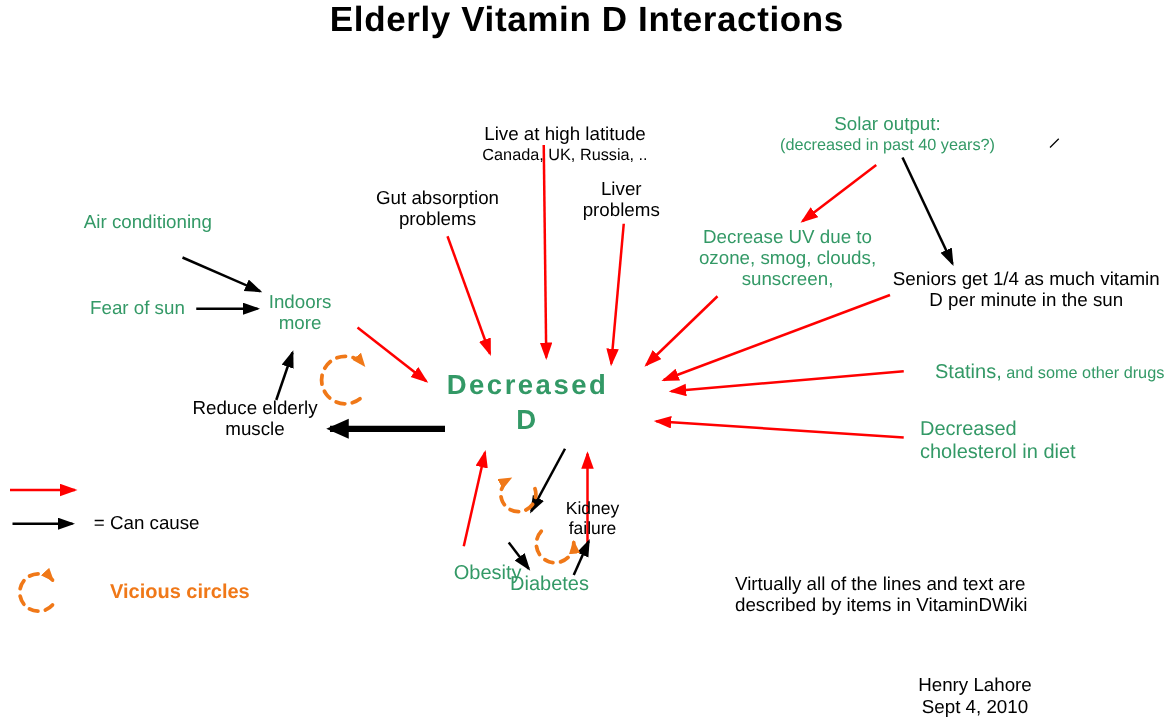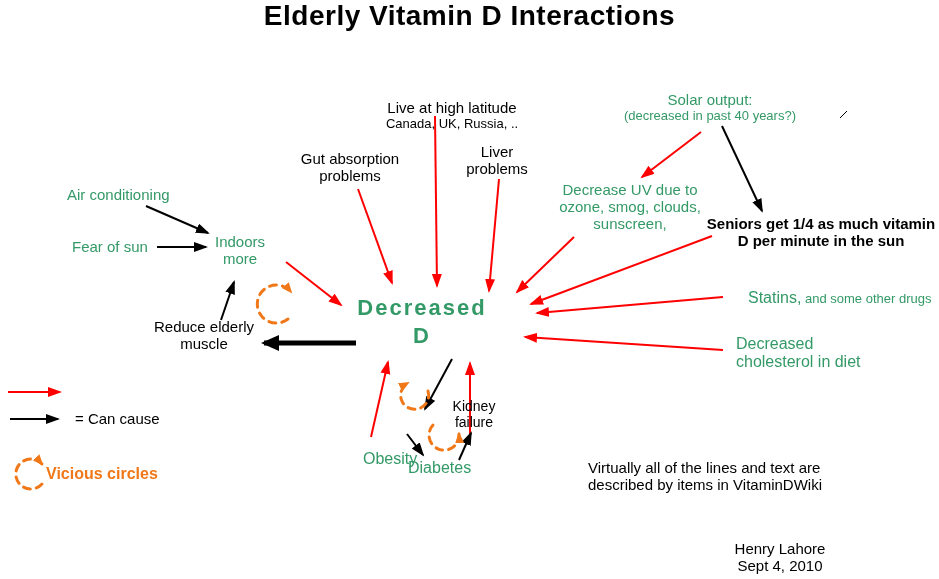--- a/index.html
+++ b/index.html
@@ -7,21 +7,21 @@
   }
   html,body{margin:0;padding:0;}
   body{background:var(--background);}
   .canvas{
     position:relative; width:939px; height:579px; background:var(--background);
     font-family:"Liberation Sans", sans-serif; overflow:hidden; color:var(--black);
   }
   .label{position:absolute; white-space:nowrap; line-height:1.13;}
   .center{text-align:center;}
   .green{color:var(--green);}
-  .orange{color:var(--orange);}
+  .orange{color:var(--orange);margin-left:42px;}
   .bold{font-weight:bold;}
   .fs13{font-size:13px;}
   .fs14{font-size:14px;}
   .fs15{font-size:15px;}
   .fs16{font-size:16px;}
   .block{display:block;}
   .title{
     position:absolute; left:0; top:8; width:939px; text-align:center;
     font-size:28px; font-weight:bold; letter-spacing:0.5px;
   }
@@ -113,26 +113,26 @@
     <span class="block">Liver</span>
     <span class="block">problems</span>
   </div>
 
   <div class="label center green fs15" style="left:545px; top:182px; width:170px;">
     <span class="block">Decrease UV due to</span>
     <span class="block">ozone, smog, clouds,</span>
     <span class="block">sunscreen,</span>
   </div>
 
-  <div class="label center fs15" style="left:703px; top:216px; width:236px;font-weight:bold;">
+  <div class="label center fs15" style="left:703px; top:216px; width:236px;">
     <span class="block">Seniors get 1/4 as much vitamin</span>
     <span class="block">D per minute in the sun</span>
   </div>
 
-  <div class="label green fs15" style="left:67px; top:187px;">Air conditioning</div>
+  <div class="label green fs15" style="left:67px; top:170px;">Air conditioning</div>
   <div class="label green fs15" style="left:72px; top:239px;">Fear of sun</div>
 
   <div class="label center green fs15" style="left:200px; top:234px; width:80px;">
     <span class="block">Indoors</span>
     <span class="block">more</span>
   </div>
 
   <div class="label center fs15" style="left:144px; top:319px; width:120px;">
     <span class="block">Reduce elderly</span>
     <span class="block">muscle</span>

